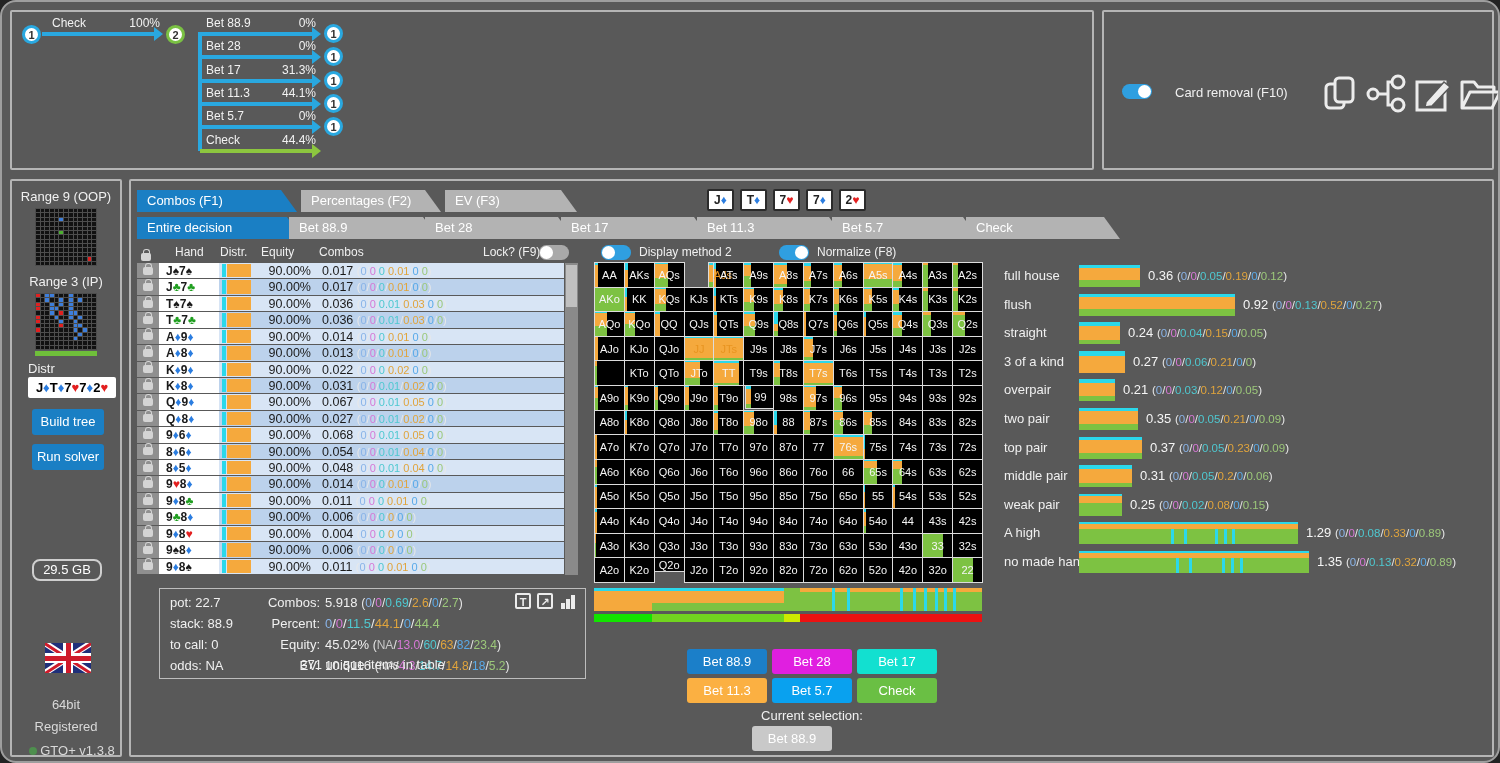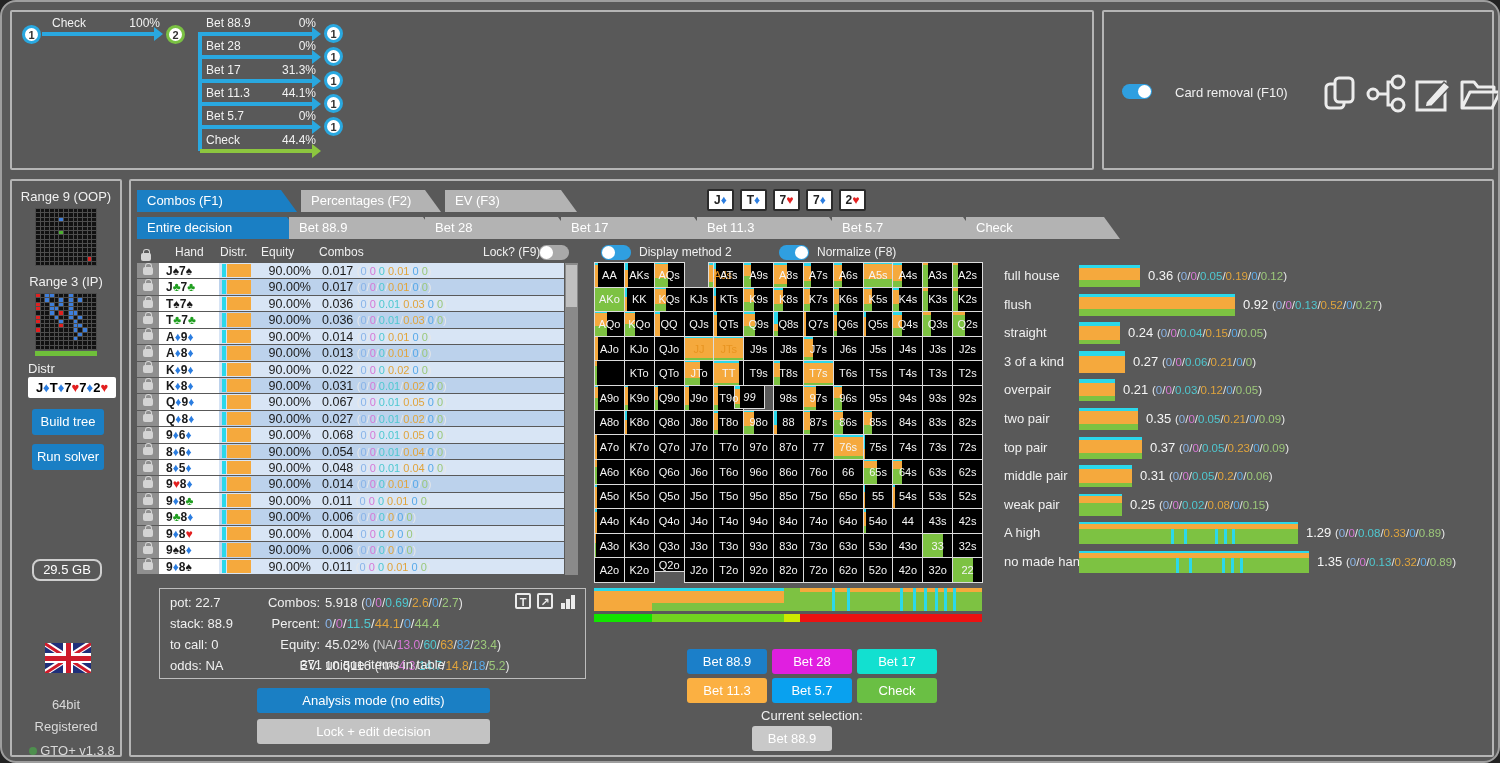--- a/index.html
+++ b/index.html
@@ -778,22 +778,20 @@
       <div class="boxicon" style="left:355px;top:4px;">T</div>
       <div class="boxicon" style="left:377px;top:4px;">↗</div>
       <div class="abs" style="left:401px;top:6px;width:16px;height:14px;">
         <span style="position:absolute;bottom:0;left:0;width:4px;height:6px;background:#ececec;"></span>
         <span style="position:absolute;bottom:0;left:5px;width:4px;height:10px;background:#ececec;"></span>
         <span style="position:absolute;bottom:0;left:10px;width:4px;height:14px;background:#ececec;"></span>
       </div>
       <div class="txt abs" style="left:0;top:68px;width:425px;text-align:center;">371 unique items in table</div>
     </div>
 
-    <div class="btn" style="left:126px;top:507px;width:233px;height:25px;background:#1a7fc4;line-height:25px;">Analysis mode (no edits)</div>
-    <div class="btn" style="left:126px;top:538px;width:233px;height:25px;background:#c3c3c3;line-height:25px;">Lock + edit decision</div>
 
     <div class="toggle blue kleft" style="left:470px;top:64px;">
         <div class="knob"></div>
       </div>
     <div class="txt abs small" style="left:508px;top:64px;">Display method 2</div>
     <div class="toggle blue kright" style="left:648px;top:64px;">
         <div class="knob"></div>
       </div>
     <div class="txt abs small" style="left:686px;top:64px;">Normalize (F8)</div>
 
@@ -1235,21 +1233,21 @@
           <div class="mlabel">J9o</div>
         </div>
         <div class="mcell" style="left: 119.385px; top: 123.077px; width: 30.8462px; height: 25.6154px;">
           <div class="mfill" style="width: 12%;">
             <div class="mseg" style="height: 6%; background: rgb(43, 216, 234);"></div>
             <div class="mseg" style="height: 74%; background: rgb(245, 169, 61);"></div>
             <div class="mseg" style="height: 20%; background: rgb(125, 194, 66);"></div>
           </div>
           <div class="mlabel">T9o</div>
         </div>
-        <div class="mcell" style="left: 140px; top: 123.077px; width: 30.8462px; height: 24px; font-style: italic;">
+        <div class="mcell" style="left: 151px; top: 123.077px; width: 30.8462px; height: 24px;">
           <div class="mfill" style="width: 16%;">
             <div class="mseg" style="height: 14%; background: rgb(43, 216, 234);"></div>
             <div class="mseg" style="height: 66%; background: rgb(245, 169, 61);"></div>
             <div class="mseg" style="height: 20%; background: rgb(125, 194, 66);"></div>
           </div>
           <div class="mlabel">99</div>
         </div>
         <div class="mcell" style="left: 179.077px; top: 123.077px; width: 30.8462px; height: 25.6154px;">
           <div class="mlabel">98s</div>
         </div>

